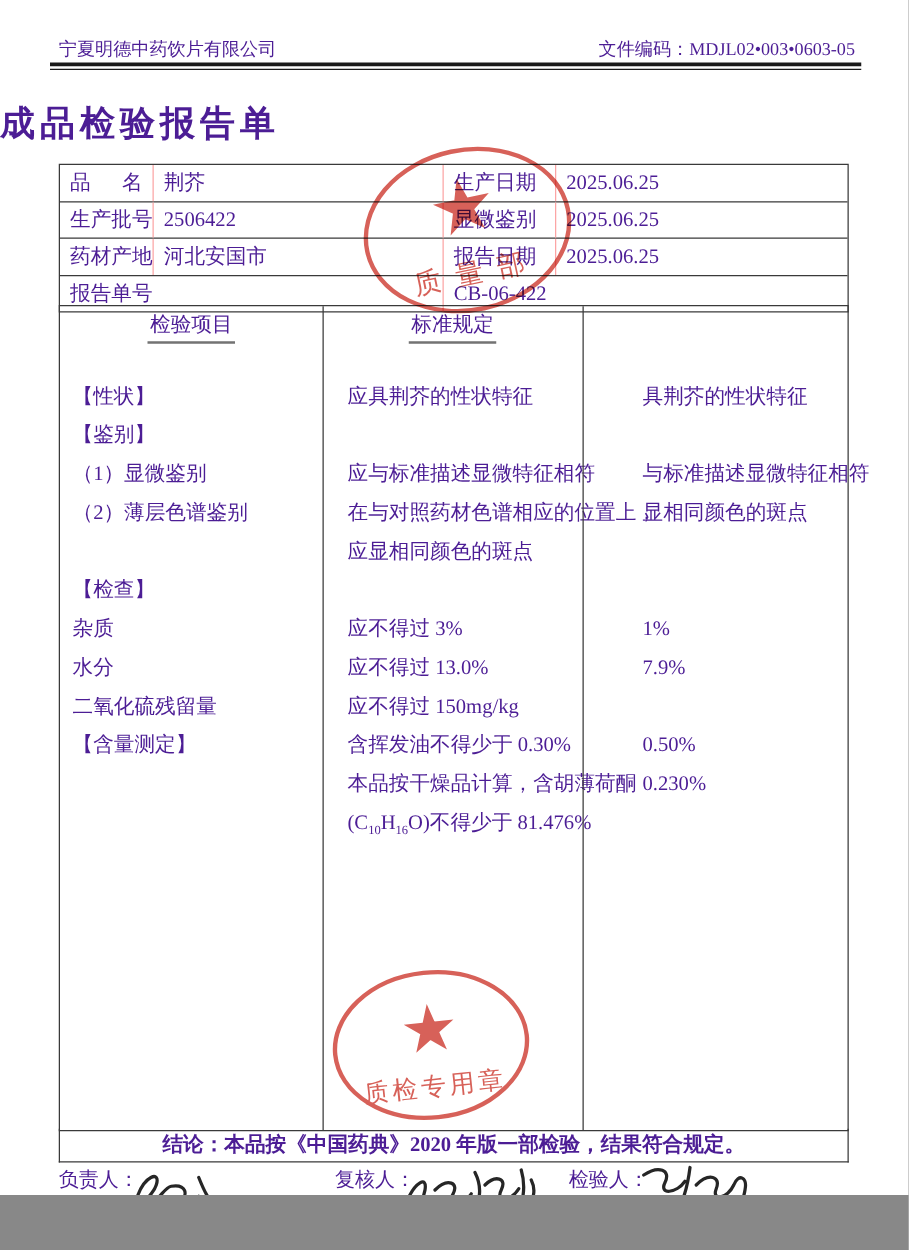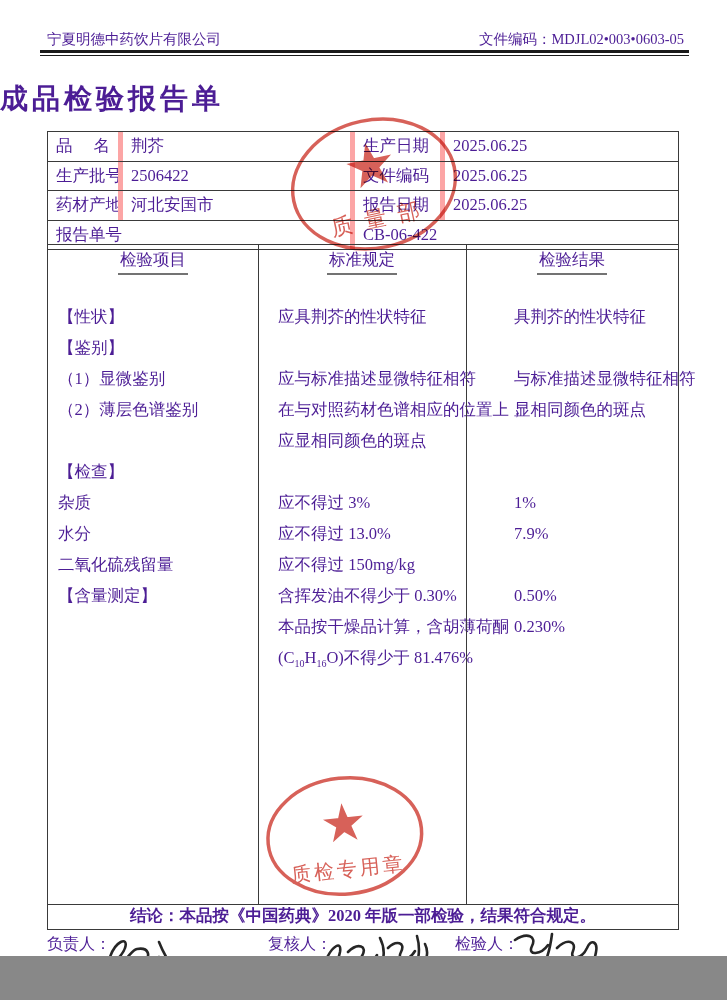--- a/index.html
+++ b/index.html
@@ -14,21 +14,21 @@
   .head-rule{position:absolute;left:40px;right:38px;top:50px;height:2px;
     border-top:3px solid #1a1a1a;border-bottom:1px solid #1a1a1a;}
   .doc-title{position:absolute;left:0;right:0;top:80px;text-align:left;
     font-size:28px;font-weight:bold;letter-spacing:4px;}
   
   .info-table{position:absolute;left:47px;top:131px;width:630px;
     border:1px solid #3a3a3a;font-size:16.5px;}
   .irow{display:grid;grid-template-columns:75px 232px 90px 233px;height:28.5px;
     border-bottom:1px solid #3a3a3a;line-height:28.5px;}
   .irow:last-child{border-bottom:none;grid-template-columns:307px 323px;}
-  .icell{padding:0 8px;border-right:5px solid #fca5a5;overflow:hidden;white-space:nowrap;}
+  .icell{padding:0 8px;border-right:1px solid #fca5a5;overflow:hidden;white-space:nowrap;}
   .icell:last-child{border-right:none;}
   .jlabel{text-align:justify;text-align-last:justify;}
   
   .main-table{position:absolute;left:47px;top:244px;width:630px;height:659px;
     border:1px solid #3a3a3a;font-size:16.5px;}
   .vline{position:absolute;top:0;bottom:0;width:1px;background:#3a3a3a;}
   .vline.v1{left:210px;} .vline.v2{left:418px;}
   .mt-head{display:grid;grid-template-columns:210px 208px 212px;height:34px;
     align-items:center;text-align:center;}
   .mt-head span{display:inline-block;border-bottom:2px solid #737373;padding:0 2px 2px 2px;}
@@ -69,42 +69,41 @@
   <div class="info-table">
     <div class="irow">
       <div class="icell jlabel">品名</div>
       <div class="icell">荆芥</div>
       <div class="icell">生产日期</div>
       <div class="icell">2025.06.25</div>
     </div>
     <div class="irow">
       <div class="icell jlabel">生产批号</div>
       <div class="icell">2506422</div>
-      <div class="icell">文件编码</div>
+      <div class="icell">显微鉴别</div>
       <div class="icell">2025.06.25</div>
     </div>
     <div class="irow">
       <div class="icell jlabel">药材产地</div>
       <div class="icell">河北安国市</div>
       <div class="icell">报告日期</div>
       <div class="icell">2025.06.25</div>
     </div>
     <div class="irow">
       <div class="icell">报告单号</div>
       <div class="icell">CB-06-422</div>
     </div>
   </div>
 
   <div class="main-table">
     <div class="vline v1"></div>
     <div class="vline v2"></div>
     <div class="mt-head">
       <div><span>检验项目</span></div>
       <div><span>标准规定</span></div>
-      <div><span>检验结果</span></div>
     </div>
     <div class="mt-body">
       <div class="mtrow">
         <div class="c-item">【性状】</div>
         <div class="c-std">应具荆芥的性状特征</div>
         <div class="c-res">具荆芥的性状特征</div>
       </div>
       <div class="mtrow">
         <div class="c-item">【鉴别】</div>
         <div class="c-std"></div>

